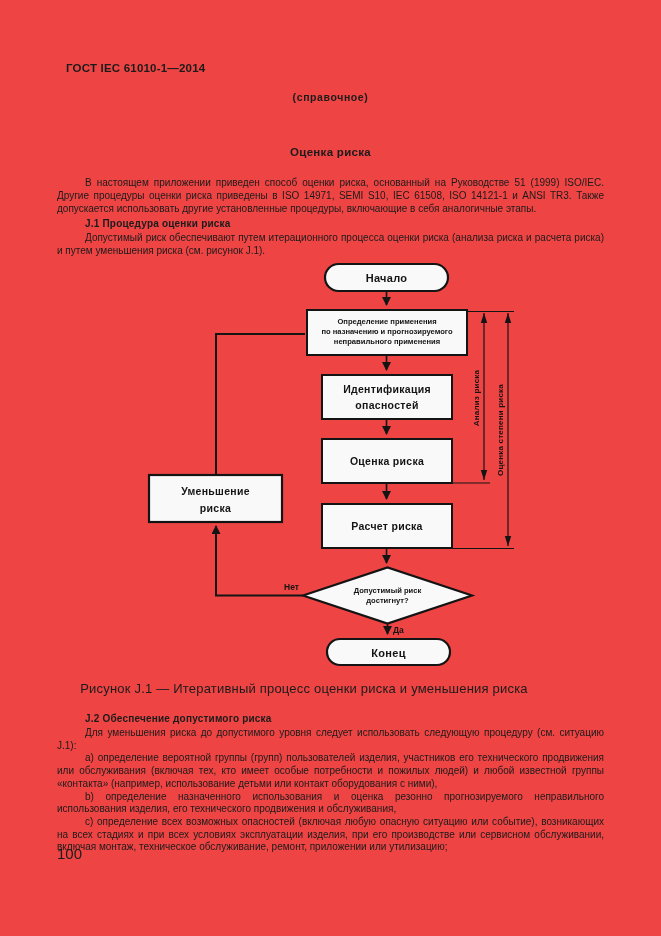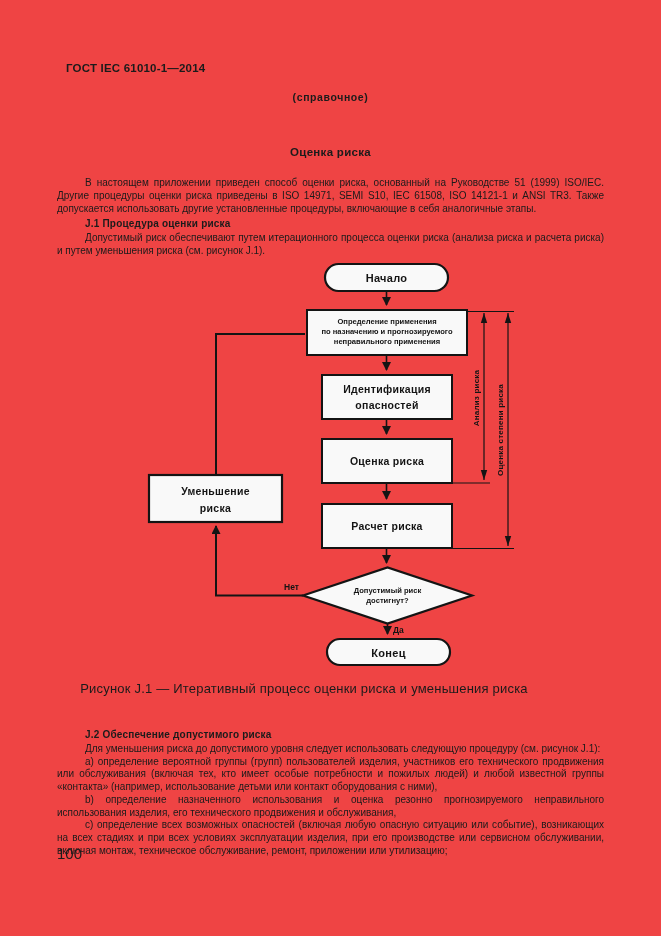--- a/index.html
+++ b/index.html
@@ -33,21 +33,21 @@
   }
   .p-intro{top:177px;}
   .h-j1{left:85px;top:218px;font-size:10px;font-weight:bold;letter-spacing:.2px;}
   .p-j1{top:232px;}
   .flowchart-wrap{left:0;top:258px;width:661px;height:412px;}
   .fig-caption{
     left:0;top:681px;width:608px;text-align:center;
     font-size:13px;letter-spacing:.2px;
   }
   .j2-block{left:57px;top:713px;width:547px;}
-  .j2-block .h-j2{font-size:10px;font-weight:bold;letter-spacing:.2px;padding-left:28px;margin:16px 0 3px 0;}
+  .j2-block .h-j2{font-size:10px;font-weight:bold;letter-spacing:.2px;padding-left:28px;margin:0 0 3px 0;}
   .j2-block p{
     margin:0;font-size:10px;line-height:12.7px;
     text-align:justify;text-indent:28px;
   }
   .page-number{left:57px;top:845px;font-size:15px;}
   
   svg text{font-family:"Liberation Sans", sans-serif;fill:#141414;}
   .node-lg{font-size:11px;font-weight:600;letter-spacing:.3px;}
   .node-md{font-size:10.5px;font-weight:600;letter-spacing:.3px;}
   .node-sm{font-size:7.6px;font-weight:600;}
@@ -156,21 +156,21 @@
         <rect x="327" y="639" width="123" height="26" rx="13" fill="#f9f9f9" stroke="#141414" stroke-width="2.2"></rect>
         <text class="node-lg" text-anchor="middle" x="388.5" y="657">Конец</text>
       </g>
     </svg>
   </div>
 
   <div class="abs fig-caption">Рисунок  J.1 — Итеративный процесс оценки риска и уменьшения риска</div>
 
   <div class="abs j2-block">
     <div class="h-j2">J.2  Обеспечение допустимого риска</div>
-    <p>Для уменьшения риска до допустимого уровня следует использовать следующую процедуру (см. рисунок J.1):</p>
+    <p>Для уменьшения риска до допустимого уровня следует использовать следующую процедуру (см. ситуацию J.1):</p>
     <p>a)  определение вероятной группы (групп) пользователей изделия, участников его технического продвижения или обслуживания (включая тех, кто имеет особые потребности и пожилых людей) и любой известной группы «контакта» (например, использование детьми или контакт оборудования с ними),</p>
     <p>b)  определение назначенного использования и оценка резонно прогнозируемого неправильного использования изделия, его технического продвижения и обслуживания,</p>
     <p>c)  определение всех возможных опасностей (включая любую опасную ситуацию или событие), возникающих на всех стадиях и при всех условиях эксплуатации изделия, при его производстве или сервисном обслуживании, включая монтаж, техническое обслуживание, ремонт, приложении или утилизацию;</p>
   </div>
 
   <div class="abs page-number">100</div>
 
 </div>
 
 </body></html>

